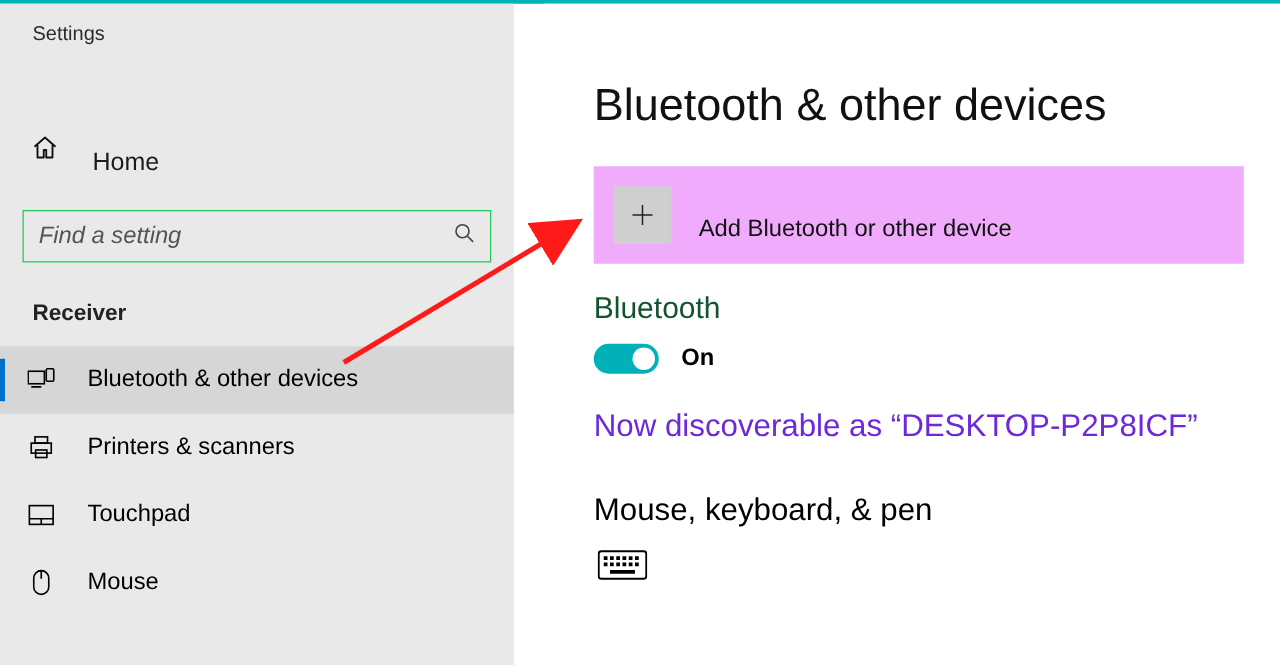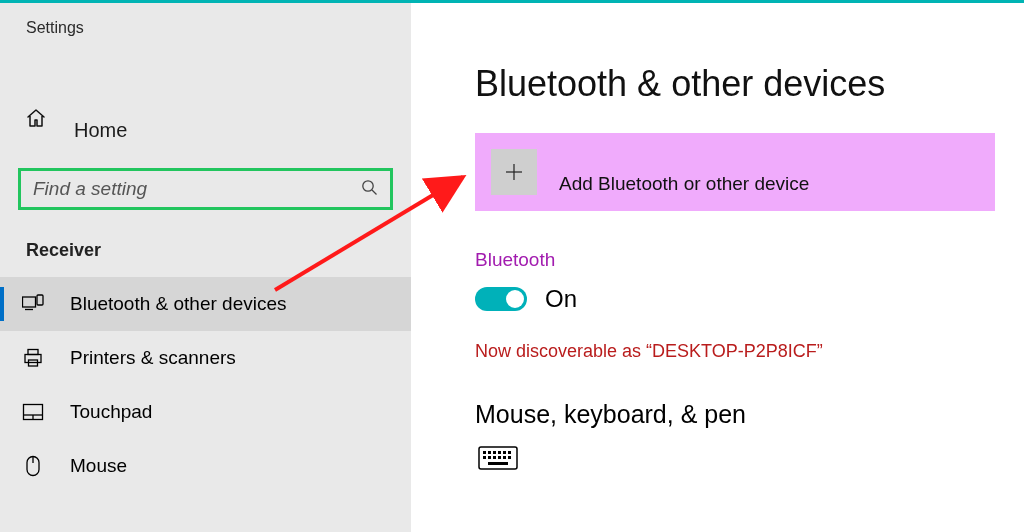--- a/index.html
+++ b/index.html
@@ -7,45 +7,45 @@
     .topbar { position:absolute; top:0; left:0; right:0; height:3px; background:#00b4b4; }
 
     .titlebar { position:absolute; top:3px; right:0; display:flex; height:40px; }
     .winbtn { width:46px; height:40px; display:flex; align-items:center; justify-content:center; cursor:pointer; font-family:Arial; }
 
     .sidebar { position:absolute; top:3px; left:0; width:411px; height:529px; background:#e9e9e9; }
     .app-title { font-size:16px; color:#2b2b2b; padding:16px 0 0 26px; font-weight:400;}
     .home-row { display:flex; align-items:center; padding:18px 0 18px 26px; margin-top:38px; cursor:pointer;}
     .home-row .icon { width:20px; height:20px; margin-right:28px; display:flex; align-items:center; justify-content:center; }
     .home-row .label { font-size:20px; color:#1b1b1b;margin-top:26px; }
-    .search-wrap { margin:8px 18px 0 18px; border:3px solid #22c55e; height:42px; display:flex; align-items:center; padding:0 12px; background:#e9e9e9; }
+    .search-wrap { margin:8px 18px 0 18px; border:1px solid #22c55e; height:42px; display:flex; align-items:center; padding:0 12px; background:#e9e9e9; }
     .search-wrap input { flex:1; border:none; background:transparent; outline:none; font-size:19px; color:#333; font-style:italic; }
     .search-wrap input::placeholder { color:#555; font-style:italic; }
     .search-icon { color:#4d4d4d; }
 
     .section-hdr { font-size:18px; font-weight:600; color:#222; padding:30px 0 8px 26px; }
     .nav { margin-top:8px; }
     .nav-item { height:54px; display:flex; align-items:center; padding-left:22px; cursor:pointer; position:relative; }
     .nav-item .icon { width:22px; height:22px; margin-right:26px; display:flex; align-items:center; justify-content:center; color:#222; }
     .nav-item .label { font-size:19px; color:#000; }
     .nav-item.active { background:#d6d6d6; }
     .nav-item.active::before { content:""; position:absolute; left:0; top:10px; bottom:10px; width:4px; background:#006fc7; }
 
     .content { position:absolute; top:3px; left:435px; right:0; bottom:0; background:#fff; padding:60px 40px 0 40px; }
     .page-title { font-size:36px; font-weight:500; color:#111; margin-bottom:28px; }
     .add-panel { background:#f0abfc; padding:16px 16px; display:flex; align-items:flex-end; cursor:pointer; width:520px; }
     .plus-box { width:46px; height:46px; background:#cfcfcf; display:flex; align-items:center; justify-content:center; margin-right:22px; }
     .add-panel .text { font-size:19px; color:#111; }
 
-    .subhdr { font-size:19px; color:#a21caf; margin-top:38px; }
+    .subhdr { font-size:24px; color:#14532d; margin-top:22px; }
     .toggle-row { display:flex; align-items:center; margin-top:14px; }
     .toggle { width:52px; height:24px; border-radius:12px; background:#00b1b9; position:relative; cursor:pointer; margin-right:18px; }
     .toggle .knob { position:absolute; right:3px; top:3px; width:18px; height:18px; border-radius:50%; background:#fff; }
-    .toggle-label { font-size:24px; color:#000; }
-    .discover { font-size:18px; color:#b91c1c; margin-top:28px; }
+    .toggle-label { font-size:19px; color:#000;font-weight:bold; }
+    .discover { font-size:25px; color:#6d28d9; margin-top:28px; }
 
     .grp-hdr { font-size:25px; color:#000; margin-top:38px; }
     .device-row { display:flex; align-items:center; margin-top:14px; cursor:pointer;}
     .device-row .icon { width:46px; height:30px; margin-right:18px; display:flex; align-items:center; justify-content:center; }
     .device-row .label { font-size:19px; color:#111; }
 
     
     .arrow-svg { position:absolute; left:260px; top:162px; width:220px; height:140px; pointer-events:none; }
   </style>
 </head>

